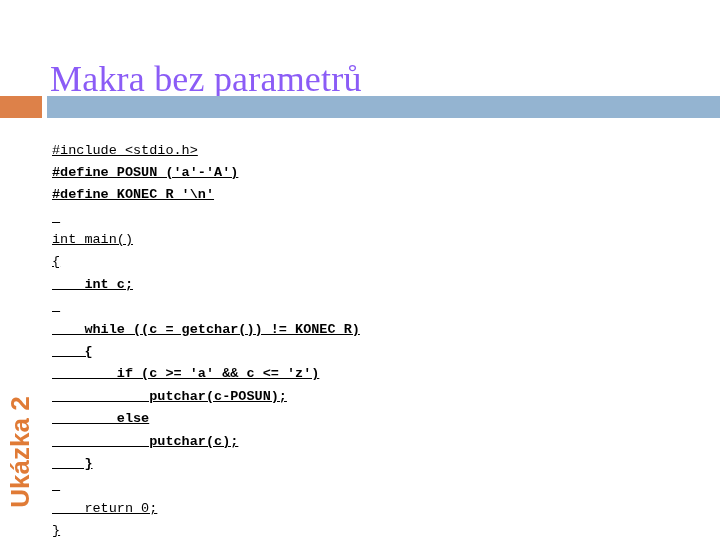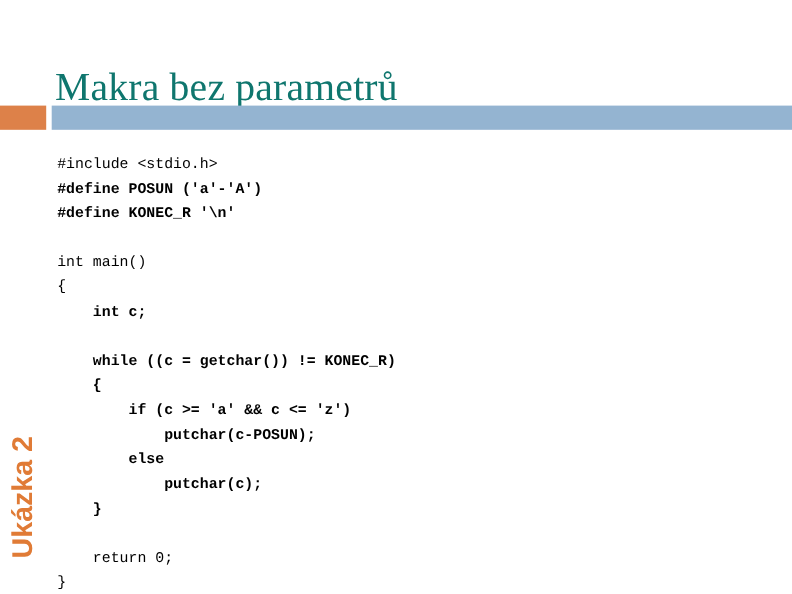--- a/index.html
+++ b/index.html
@@ -24,21 +24,21 @@
   
   .slide-title {
     position: absolute;
     left: 50px;
     top: 33px;
     width: 620px;
     font-family: "Liberation Serif", "DejaVu Serif", serif;
     font-size: 36px;
     font-weight: 400;
     line-height: 44px;
-    color: #0f766e;
+    color: #8b5cf6;
     letter-spacing: 0.2px;
     white-space: nowrap;
   }
 
   
   .bar-orange {
     position: absolute;
     left: 0px;
     top: 96px;
     width: 42px;
@@ -87,20 +87,21 @@
     width: 640px;
     font-family: "Liberation Mono", "DejaVu Sans Mono", monospace;
     font-size: 13.5px;
     line-height: 22.4px;
     color: #000000;
     white-space: pre;
   }
   .code-line {
     white-space: pre;
     height: 22.4px;
+    text-decoration: underline;
   }
   .code-line.bold {
     font-weight: bold;
   }
   .code-line.blank {
     height: 22.4px;
   }
 </style>
 </head>
 <body>

